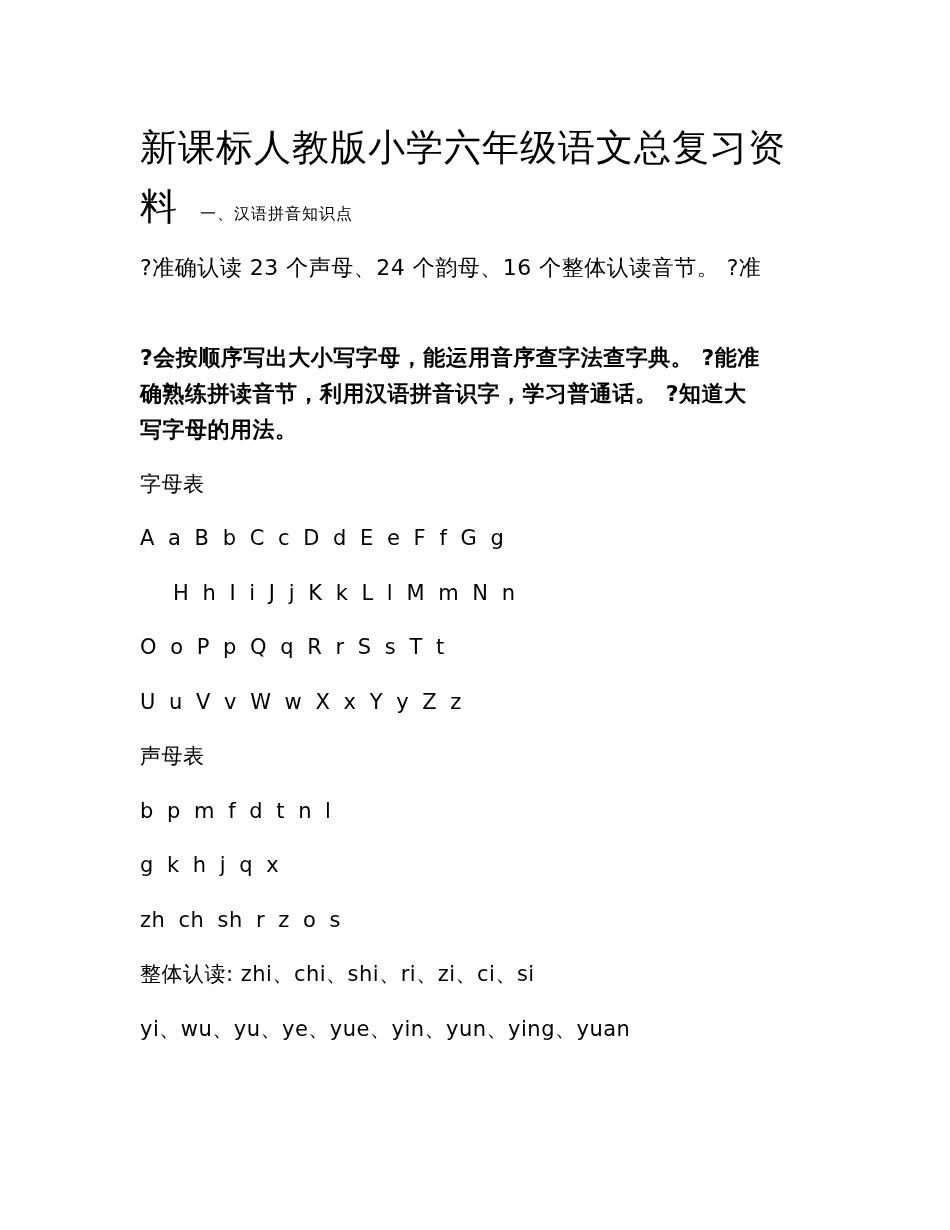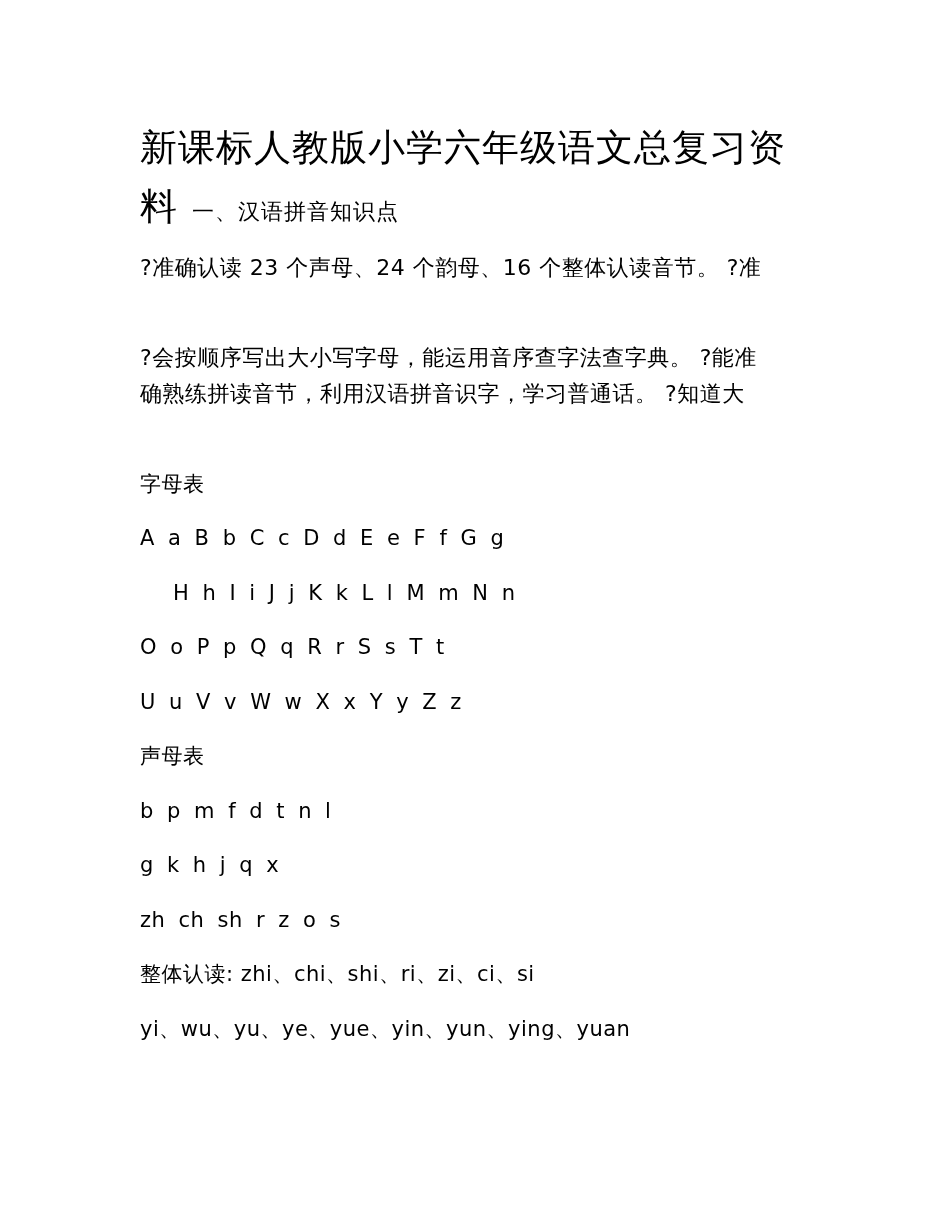--- a/index.html
+++ b/index.html
@@ -25,22 +25,22 @@
       position: absolute;
       left: 0;
       white-space: nowrap;
       font-size: 37px;
       line-height: 42px;
       letter-spacing: 1px;
     }
     .title-line.l1 { top: 127px; }
     .title-line.l2 { top: 186px; }
     .subheading {
-      font-size: 22px;
-      margin-left: 14px;
+      font-size: 16px;
+      margin-left: 22px;
       letter-spacing: 1px;
     }
     .para {
       position: absolute;
       left: 0;
       width: 670px;
       font-size: 22px;
       line-height: 36px;
       letter-spacing: 0.5px;
     }
@@ -59,23 +59,24 @@
 
 <div class="page">
 
   <div class="title-line l1">新课标人教版小学六年级语文总复习资</div>
   <div class="title-line l2"><span>料</span><span class="subheading">一、汉语拼音知识点</span></div>
 
   <div class="para" style="top:250px;">
     <div>?准确认读 23 个声母、24 个韵母、16 个整体认读音节。 ?准</div>
   </div>
 
-  <div class="para" style="top:340px;">
+  <div class="para" style="top:340px;font-weight:bold;">
     <div>?会按顺序写出大小写字母，能运用音序查字法查字典。 ?能准</div>
     <div>确熟练拼读音节，利用汉语拼音识字，学习普通话。 ?知道大</div>
+    <div>写字母的用法。</div>
   </div>
 
   <div class="line" style="top:470px;">字母表</div>
   <div class="line wide" style="top:524px;">A a B b C c D d E e F f G g</div>
   <div class="line wide" style="top:579px;margin-left:33px;">H h I i J j K k L l M m N n</div>
   <div class="line wide" style="top:633px;text-align:right;">O o P p Q q R r S s T t</div>
   <div class="line wide" style="top:688px;">U u V v W w X x Y y Z z</div>
 
   <div class="line" style="top:742px;">声母表</div>
   <div class="line wide" style="top:797px;">b p m f d t n l</div>

